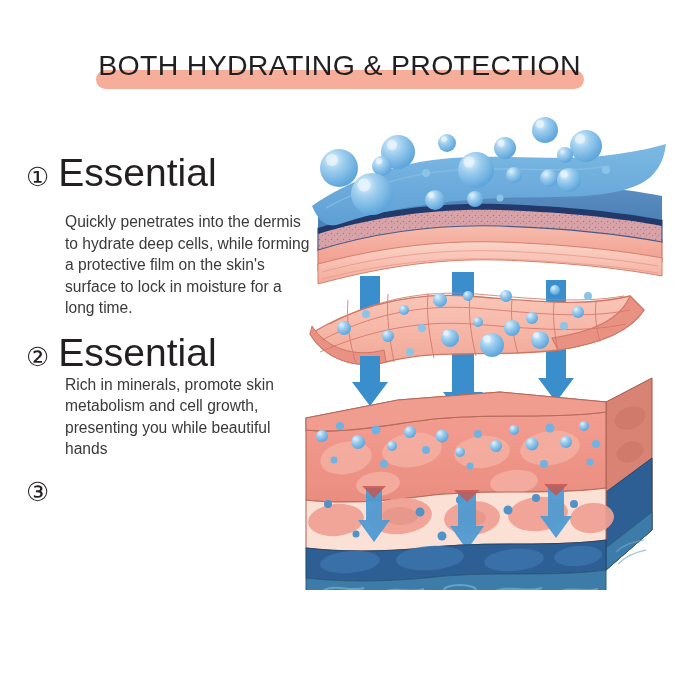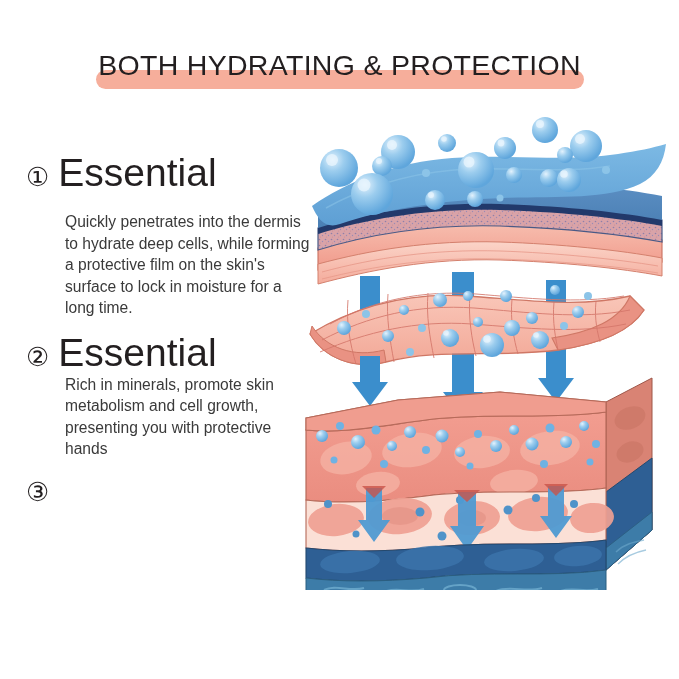--- a/index.html
+++ b/index.html
@@ -112,21 +112,21 @@
       <span class="feature-title">Essential</span>
     </div>
     <div class="feature-desc">Quickly penetrates into the dermis to hydrate deep cells, while forming a protective film on the skin's surface to lock in moisture for a long time.</div>
   </div>
 
   <div class="feature-item" id="feature-item-2">
     <div class="feature-head">
       <span class="feature-num">②</span>
       <span class="feature-title">Essential</span>
     </div>
-    <div class="feature-desc">Rich in minerals, promote skin metabolism and cell growth, presenting you with protective hands</div>
+    <div class="feature-desc">Rich in minerals, promote skin metabolism and cell growth, presenting you while beautiful hands</div>
   </div>
 
   <div class="feature-item" id="feature-item-3">
     <div class="feature-head">
       <span class="feature-num">③</span>
     </div>
   </div>
 
 </div>
 

